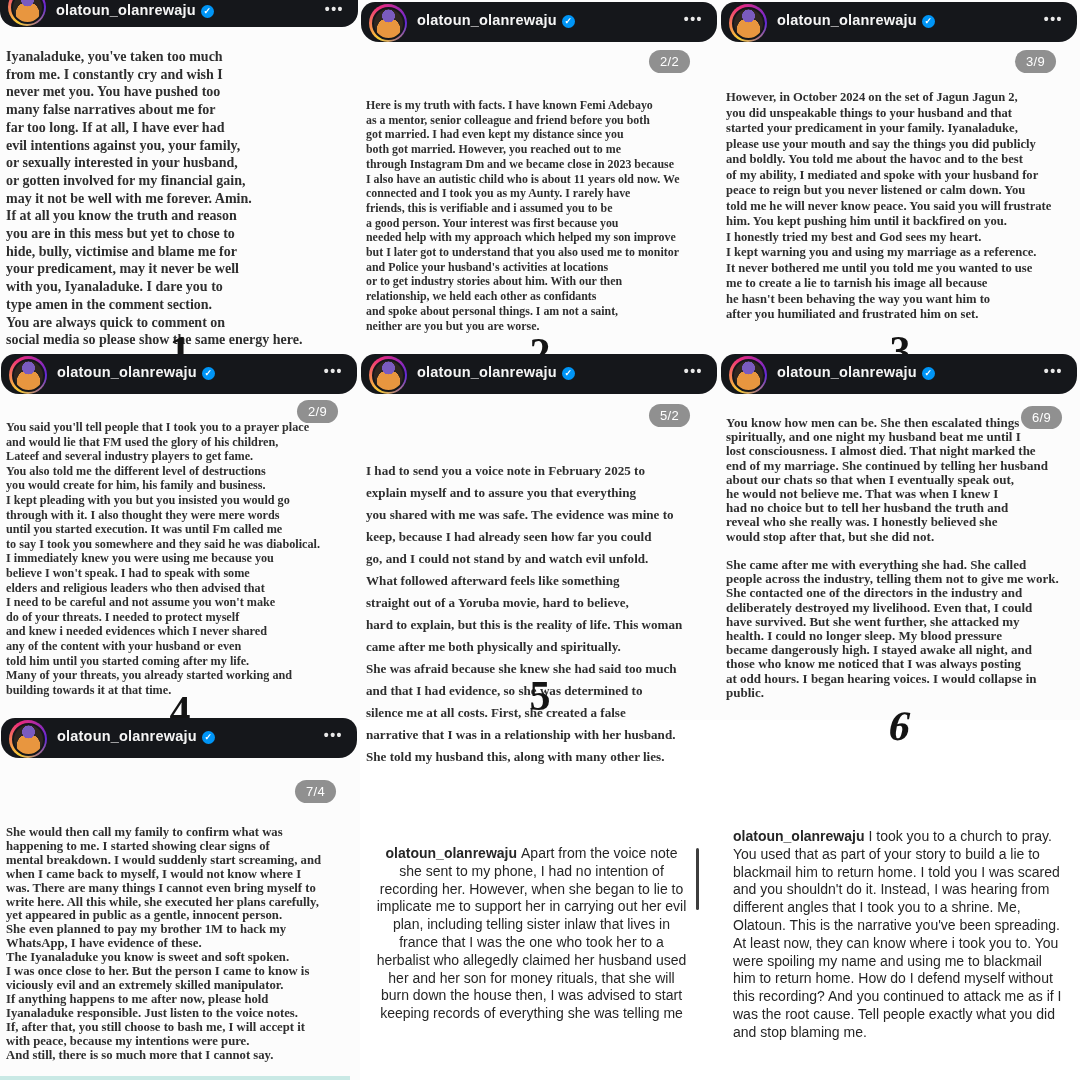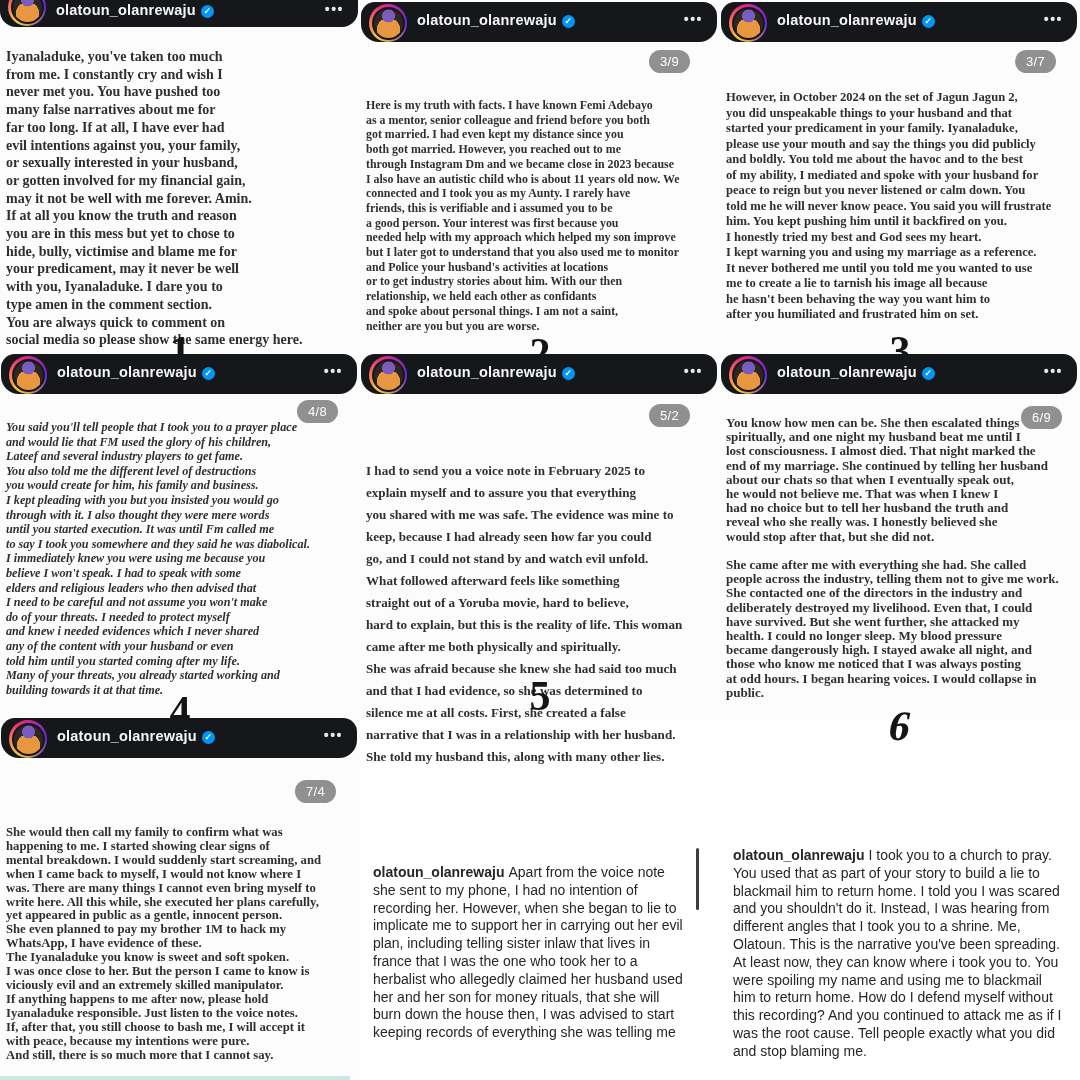--- a/index.html
+++ b/index.html
@@ -64,36 +64,36 @@
   
   .body {
     position:absolute; left:6px; right:6px; z-index:1;
     font-family:"Liberation Serif","DejaVu Serif",serif;
     font-weight:600; color:#2f2f2f; 
     white-space:pre-line; text-shadow:0 0 1px #ffffff;
   }
   .b1 { top:48px;  font-size:14px;   line-height:17.7px; }
   .b2 { top:98px;  font-size:11.9px; line-height:14.7px; }
   .b3 { top:90px;  font-size:12.6px; line-height:15.5px; }
-  .b4 { top:60px;  font-size:12.2px; line-height:14.6px;font-style:italic; }
+  .b4 { top:60px;  font-size:12.2px; line-height:14.6px; }
   .b5 { top:100px; font-size:13.1px; line-height:22px; }
   .b6 { top:56px;  font-size:13px; line-height:14.2px; }
   .b7 { top:106px; font-size:12.7px; line-height:13.9px; }
 
   
   .pgnum {
     position:absolute; left:0; right:0; text-align:center; z-index:2;
     font-family:"Liberation Serif","DejaVu Serif",serif;
     font-weight:600; font-size:42px; color:#141414; line-height:1;
   }
 
   
   .caption {
     position:absolute; z-index:1;
-    font-size:14px; line-height:17.8px; color:#262626; text-align:left;margin-top:19px;
+    font-size:14px; line-height:17.8px; color:#262626; text-align:left;
   }
   .cap-user { font-weight:bold; margin-right:4px; }
   .scrollbar {
     position:absolute; width:3px; border-radius:2px; background:#3d3d3d; z-index:2;
   }
   .teal-strip {
     position:absolute; left:0; right:10px; bottom:0; height:4px;
     background:#c9e9e5; z-index:3;
   }
 </style>
@@ -131,21 +131,21 @@
   </div>
 
   <div class="cell paper" style="left:360px;top:0;">
     <div class="hdr" style="top:2px;">
       <div class="avatar-ring">
           <div class="avatar-img"></div>
         </div>
       <div class="uname"><span>olatoun_olanrewaju</span><span class="verified">✓</span></div>
       <div class="dots">•••</div>
     </div>
-    <div class="badge" style="top:50px;right:30px;">3/9</div>
+    <div class="badge" style="top:50px;right:30px;">2/2</div>
     <div class="body b2">Here is my truth with facts. I have known Femi Adebayo
 as a mentor, senior colleague and friend before you both
 got married. I had even kept my distance since you
 both got married. However, you reached out to me
 through Instagram Dm and we became close in 2023 because
 I also have an autistic child who is about 11 years old now. We
 connected and I took you as my Aunty. I rarely have
 friends, this is verifiable and i assumed you to be
 a good person. Your interest was first because you
 needed help with my approach which helped my son improve
@@ -159,21 +159,21 @@
   </div>
 
   <div class="cell paper" style="left:720px;top:0;">
     <div class="hdr" style="top:2px;">
       <div class="avatar-ring">
           <div class="avatar-img"></div>
         </div>
       <div class="uname"><span>olatoun_olanrewaju</span><span class="verified">✓</span></div>
       <div class="dots">•••</div>
     </div>
-    <div class="badge" style="top:50px;right:24px;">3/7</div>
+    <div class="badge" style="top:50px;right:24px;">3/9</div>
     <div class="body b3">However, in October 2024 on the set of Jagun Jagun 2,
 you did unspeakable things to your husband and that
 started your predicament in your family. Iyanaladuke,
 please use your mouth and say the things you did publicly
 and boldly. You told me about the havoc and to the best
 of my ability, I mediated and spoke with your husband for
 peace to reign but you never listened or calm down. You
 told me he will never know peace. You said you will frustrate
 him. You kept pushing him until it backfired on you.
 I honestly tried my best and God sees my heart.
@@ -186,21 +186,21 @@
   </div>
 
   <div class="cell paper" style="left:0;top:360px;">
     <div class="hdr" style="top:-6px;">
       <div class="avatar-ring">
           <div class="avatar-img"></div>
         </div>
       <div class="uname"><span>olatoun_olanrewaju</span><span class="verified">✓</span></div>
       <div class="dots">•••</div>
     </div>
-    <div class="badge" style="top:40px;right:22px;">4/8</div>
+    <div class="badge" style="top:40px;right:22px;">2/9</div>
     <div class="body b4">You said you'll tell people that I took you to a prayer place
 and would lie that FM used the glory of his children,
 Lateef and several industry players to get fame.
 You also told me the different level of destructions
 you would create for him, his family and business.
 I kept pleading with you but you insisted you would go
 through with it. I also thought they were mere words
 until you started execution. It was until Fm called me
 to say I took you somewhere and they said he was diabolical.
 I immediately knew you were using me because you
@@ -296,21 +296,21 @@
 viciously evil and an extremely skilled manipulator.
 If anything happens to me after now, please hold
 Iyanaladuke responsible. Just listen to the voice notes.
 If, after that, you still choose to bash me, I will accept it
 with peace, because my intentions were pure.
 And still, there is so much more that I cannot say.</div>
     <div class="teal-strip"></div>
   </div>
 
   <div class="cell white" style="left:360px;top:720px;">
-    <div class="caption" style="top:125px;left:13px;right:30px;">
+    <div class="caption" style="top:125px;left:13px;right:30px;text-align:center;">
       <span class="cap-user">olatoun_olanrewaju</span><span>Apart from the voice note she sent to my phone, I had no intention of recording her. However, when she began to lie to implicate me to support her in carrying out her evil plan, including telling sister inlaw that lives in france that I was the one who took her to a herbalist who allegedly claimed her husband used her and her son for money rituals, that she will burn down the house then, I was advised to start keeping records of everything she was telling me</span>
     </div>
     <div class="scrollbar" style="right:21px;top:128px;height:62px;"></div>
   </div>
 
   <div class="cell white" style="left:720px;top:720px;">
     <div class="caption" style="top:108px;left:13px;right:14px;">
       <span class="cap-user">olatoun_olanrewaju</span><span>I took you to a church to pray. You used that as part of your story to build a lie to blackmail him to return home. I told you I was scared and you shouldn't do it. Instead, I was hearing from different angles that I took you to a shrine. Me, Olatoun. This is the narrative you've been spreading. At least now, they can know where i took you to. You were spoiling my name and using me to blackmail him to return home. How do I defend myself without this recording? And you continued to attack me as if I was the root cause. Tell people exactly what you did and stop blaming me.</span>
     </div>
   </div>

